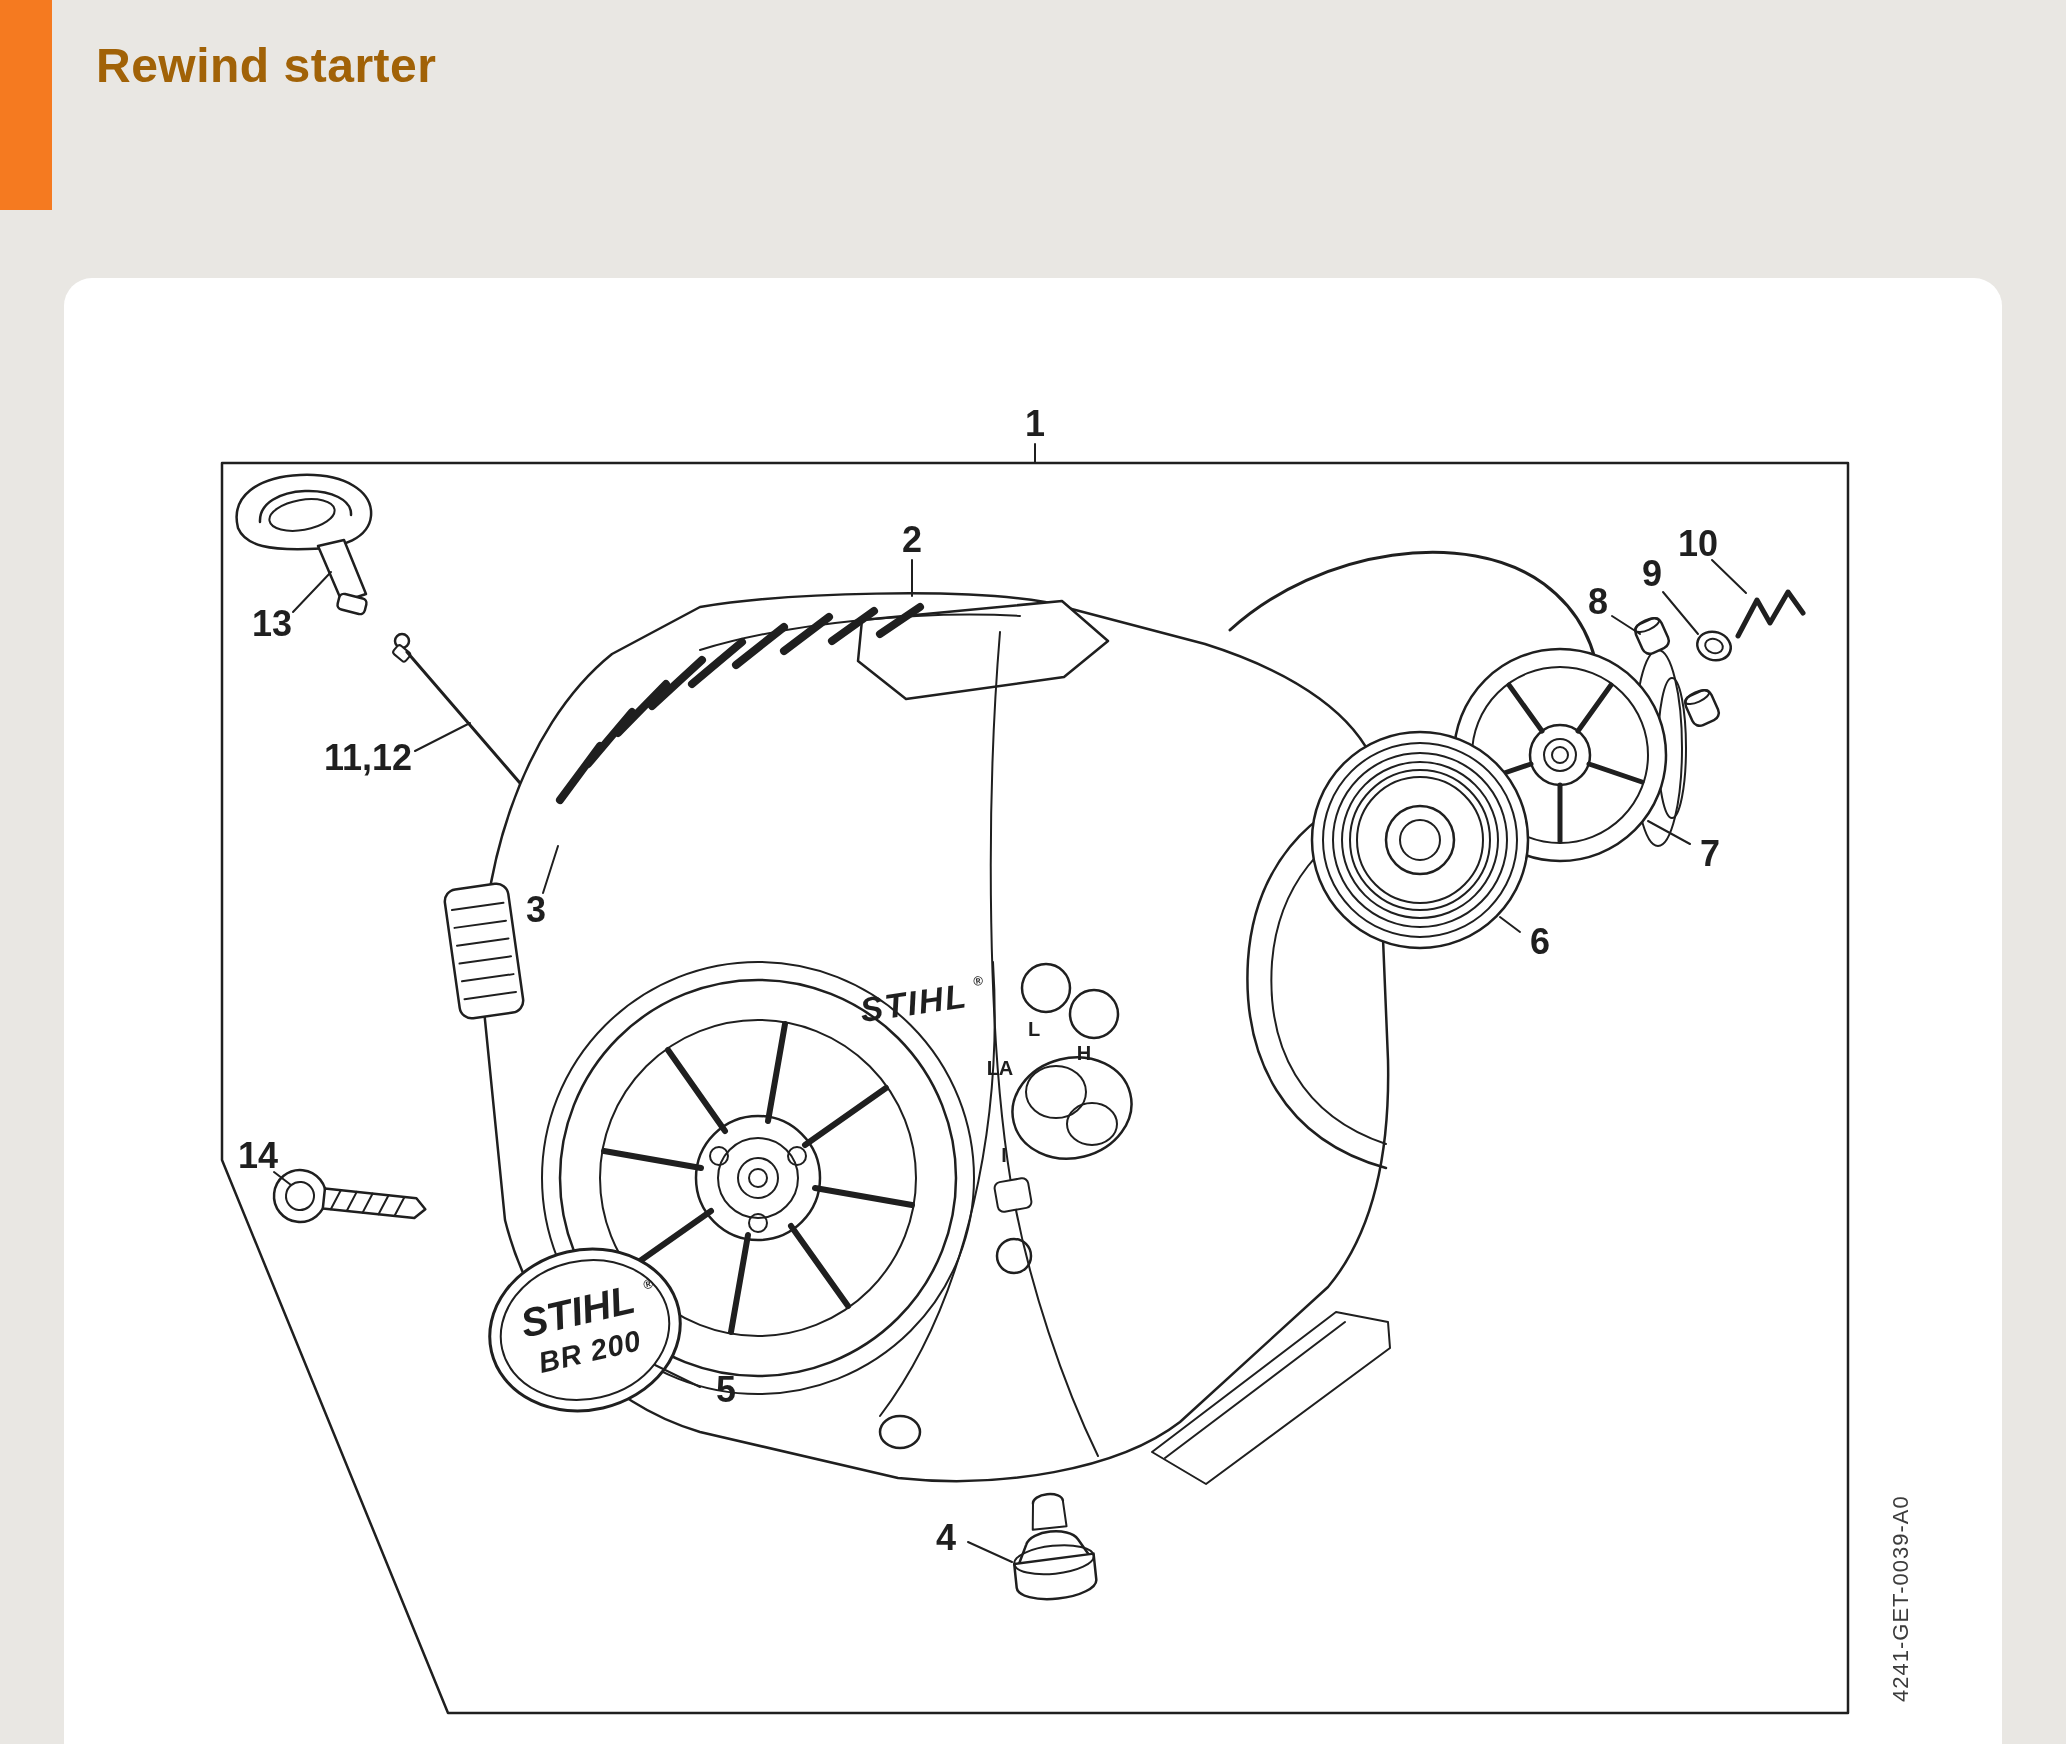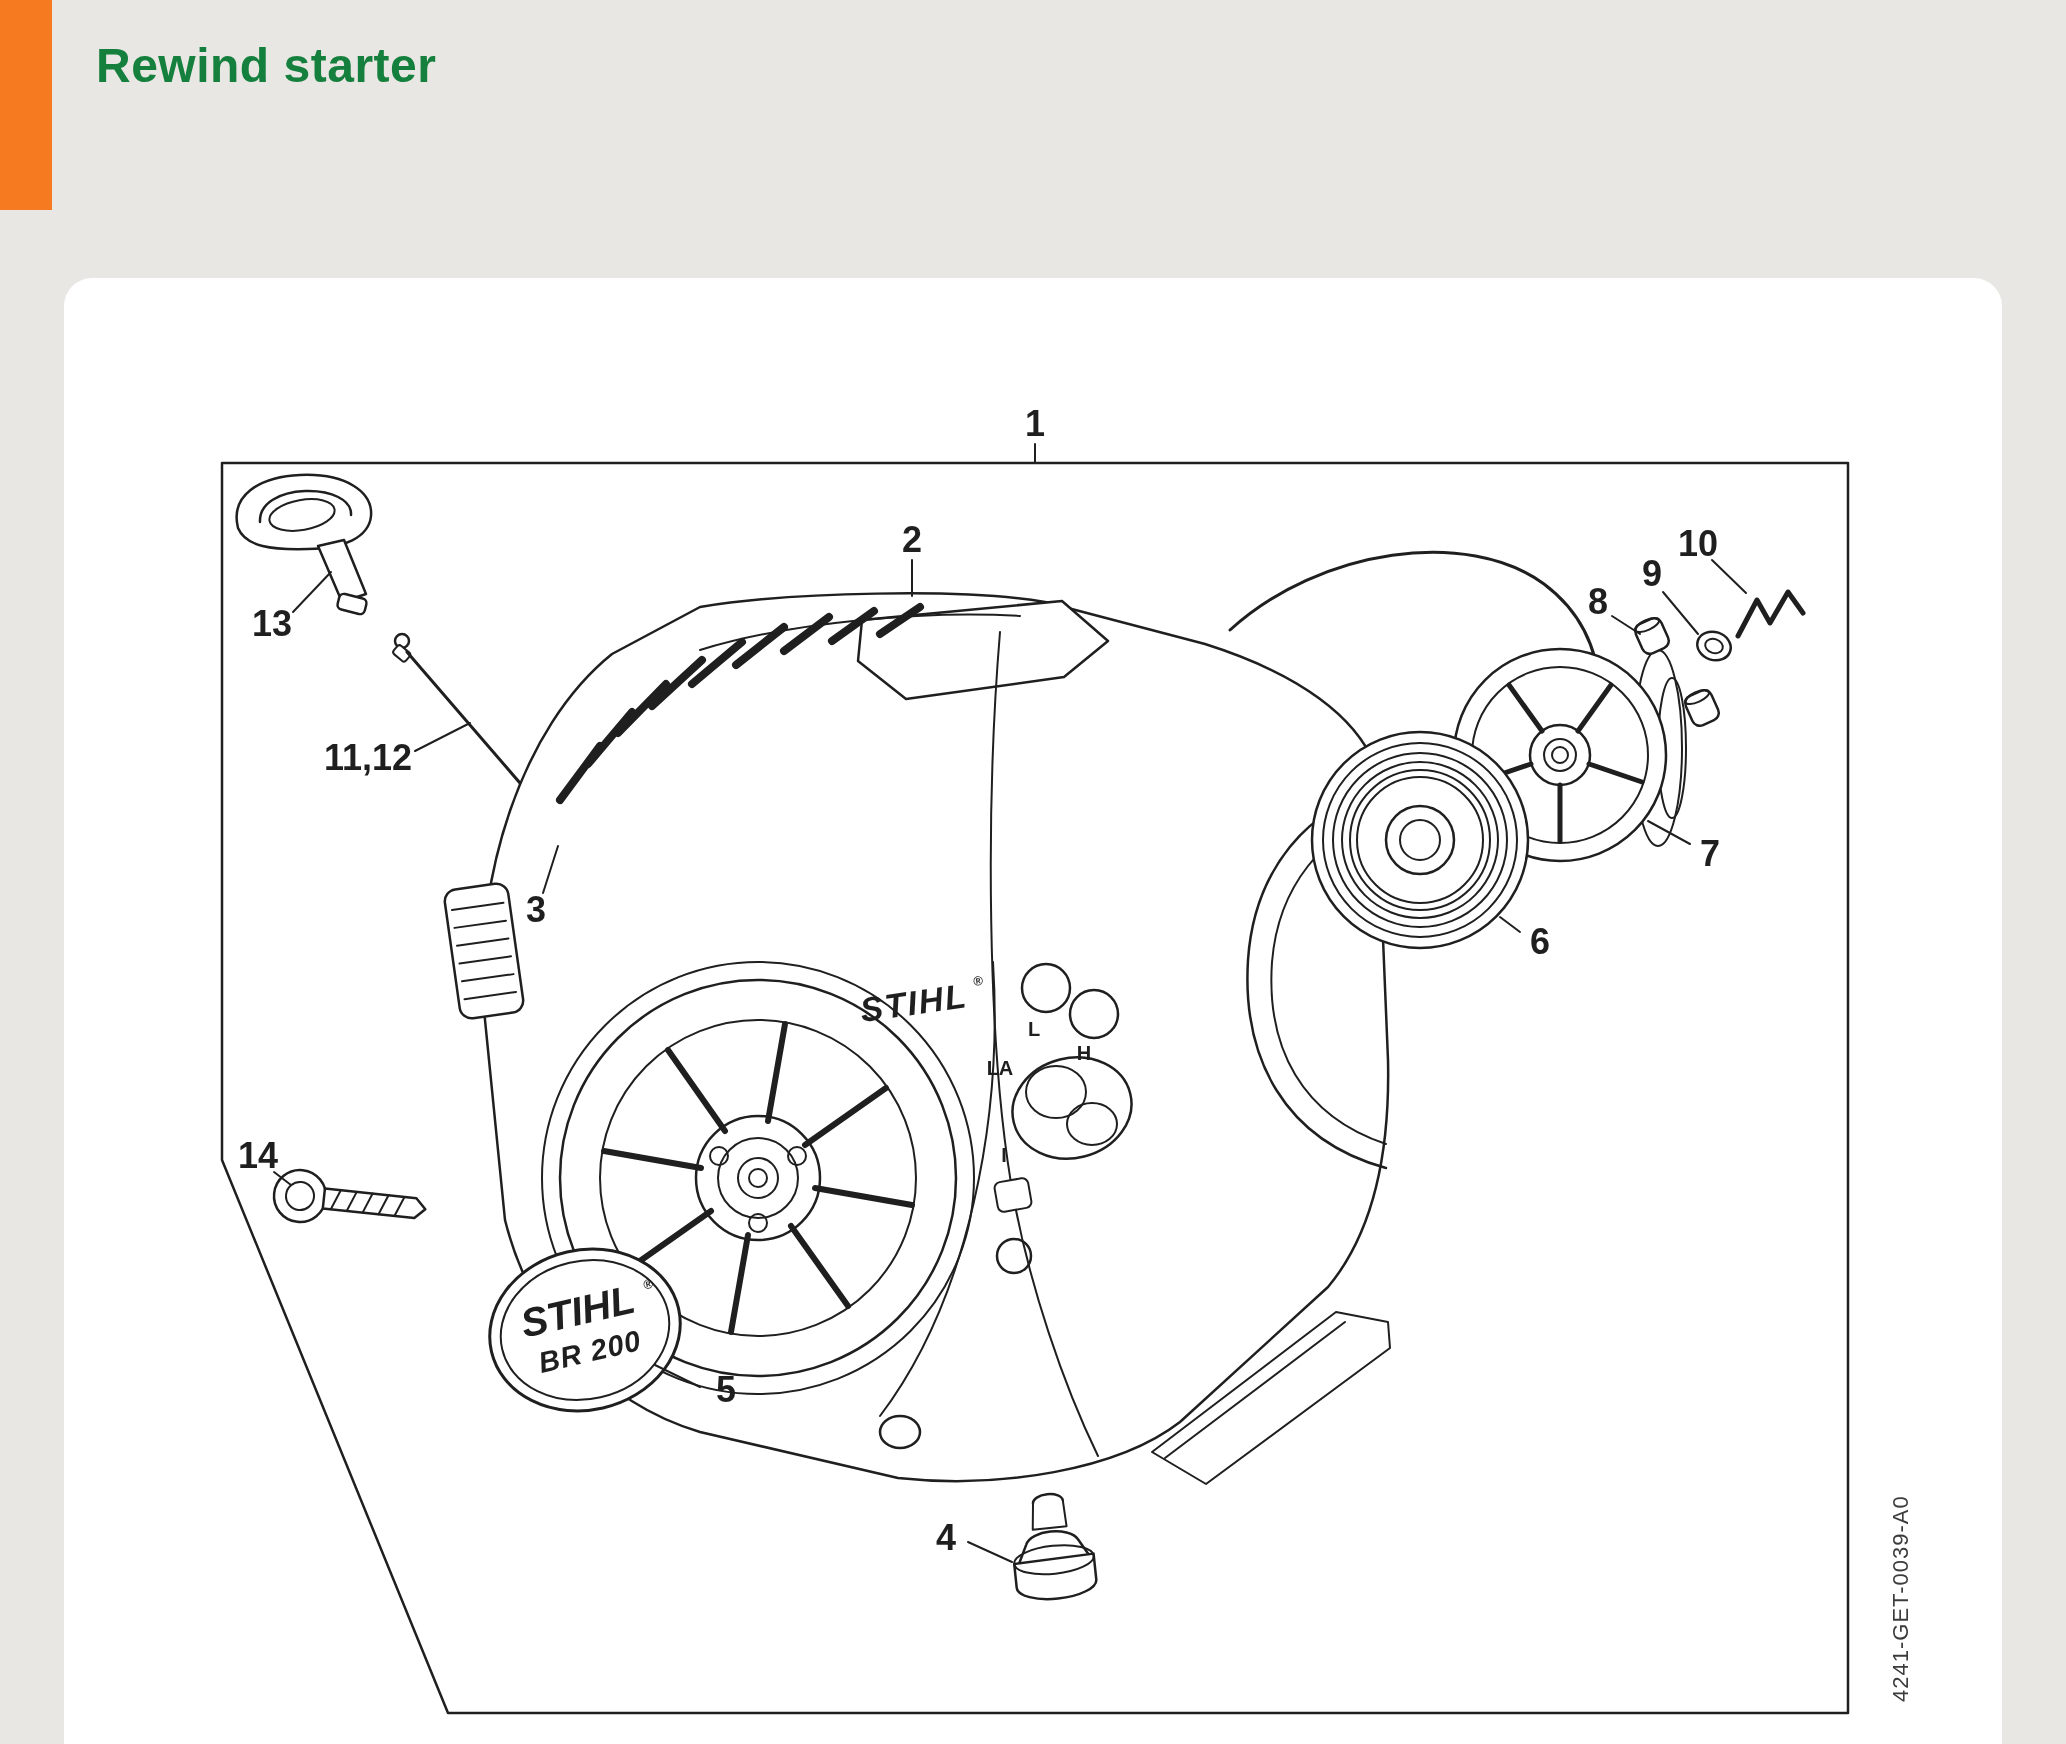--- a/index.html
+++ b/index.html
@@ -7,21 +7,21 @@
     width:2066px;height:1744px;position:relative;overflow:hidden;
     background:var(--background-gray,#e9e7e3);
     font-family:"Liberation Sans",sans-serif;
   }
   .accent-bar{
     position:absolute;left:0;top:0;width:52px;height:210px;
     background:var(--accent-orange,#f57a20);
   }
   .page-title{
     position:absolute;left:96px;top:38px;margin:0;
-    font-size:48px;font-weight:800;color:#15803d;letter-spacing:.5px;
+    font-size:48px;font-weight:800;color:#a16207;letter-spacing:.5px;
   }
   .panel{
     position:absolute;left:64px;top:278px;right:64px;bottom:0;
     background:var(--panel-white,#ffffff);
     border-radius:28px 28px 0 0;
   }
   svg.diagram{position:absolute;left:0;top:0;width:2066px;height:1744px}
   .diagram path,.diagram line,.diagram circle,.diagram ellipse,
   .diagram rect,.diagram polygon,.diagram polyline{
     stroke:var(--line,#1f1f1f);fill:none;stroke-width:2;

